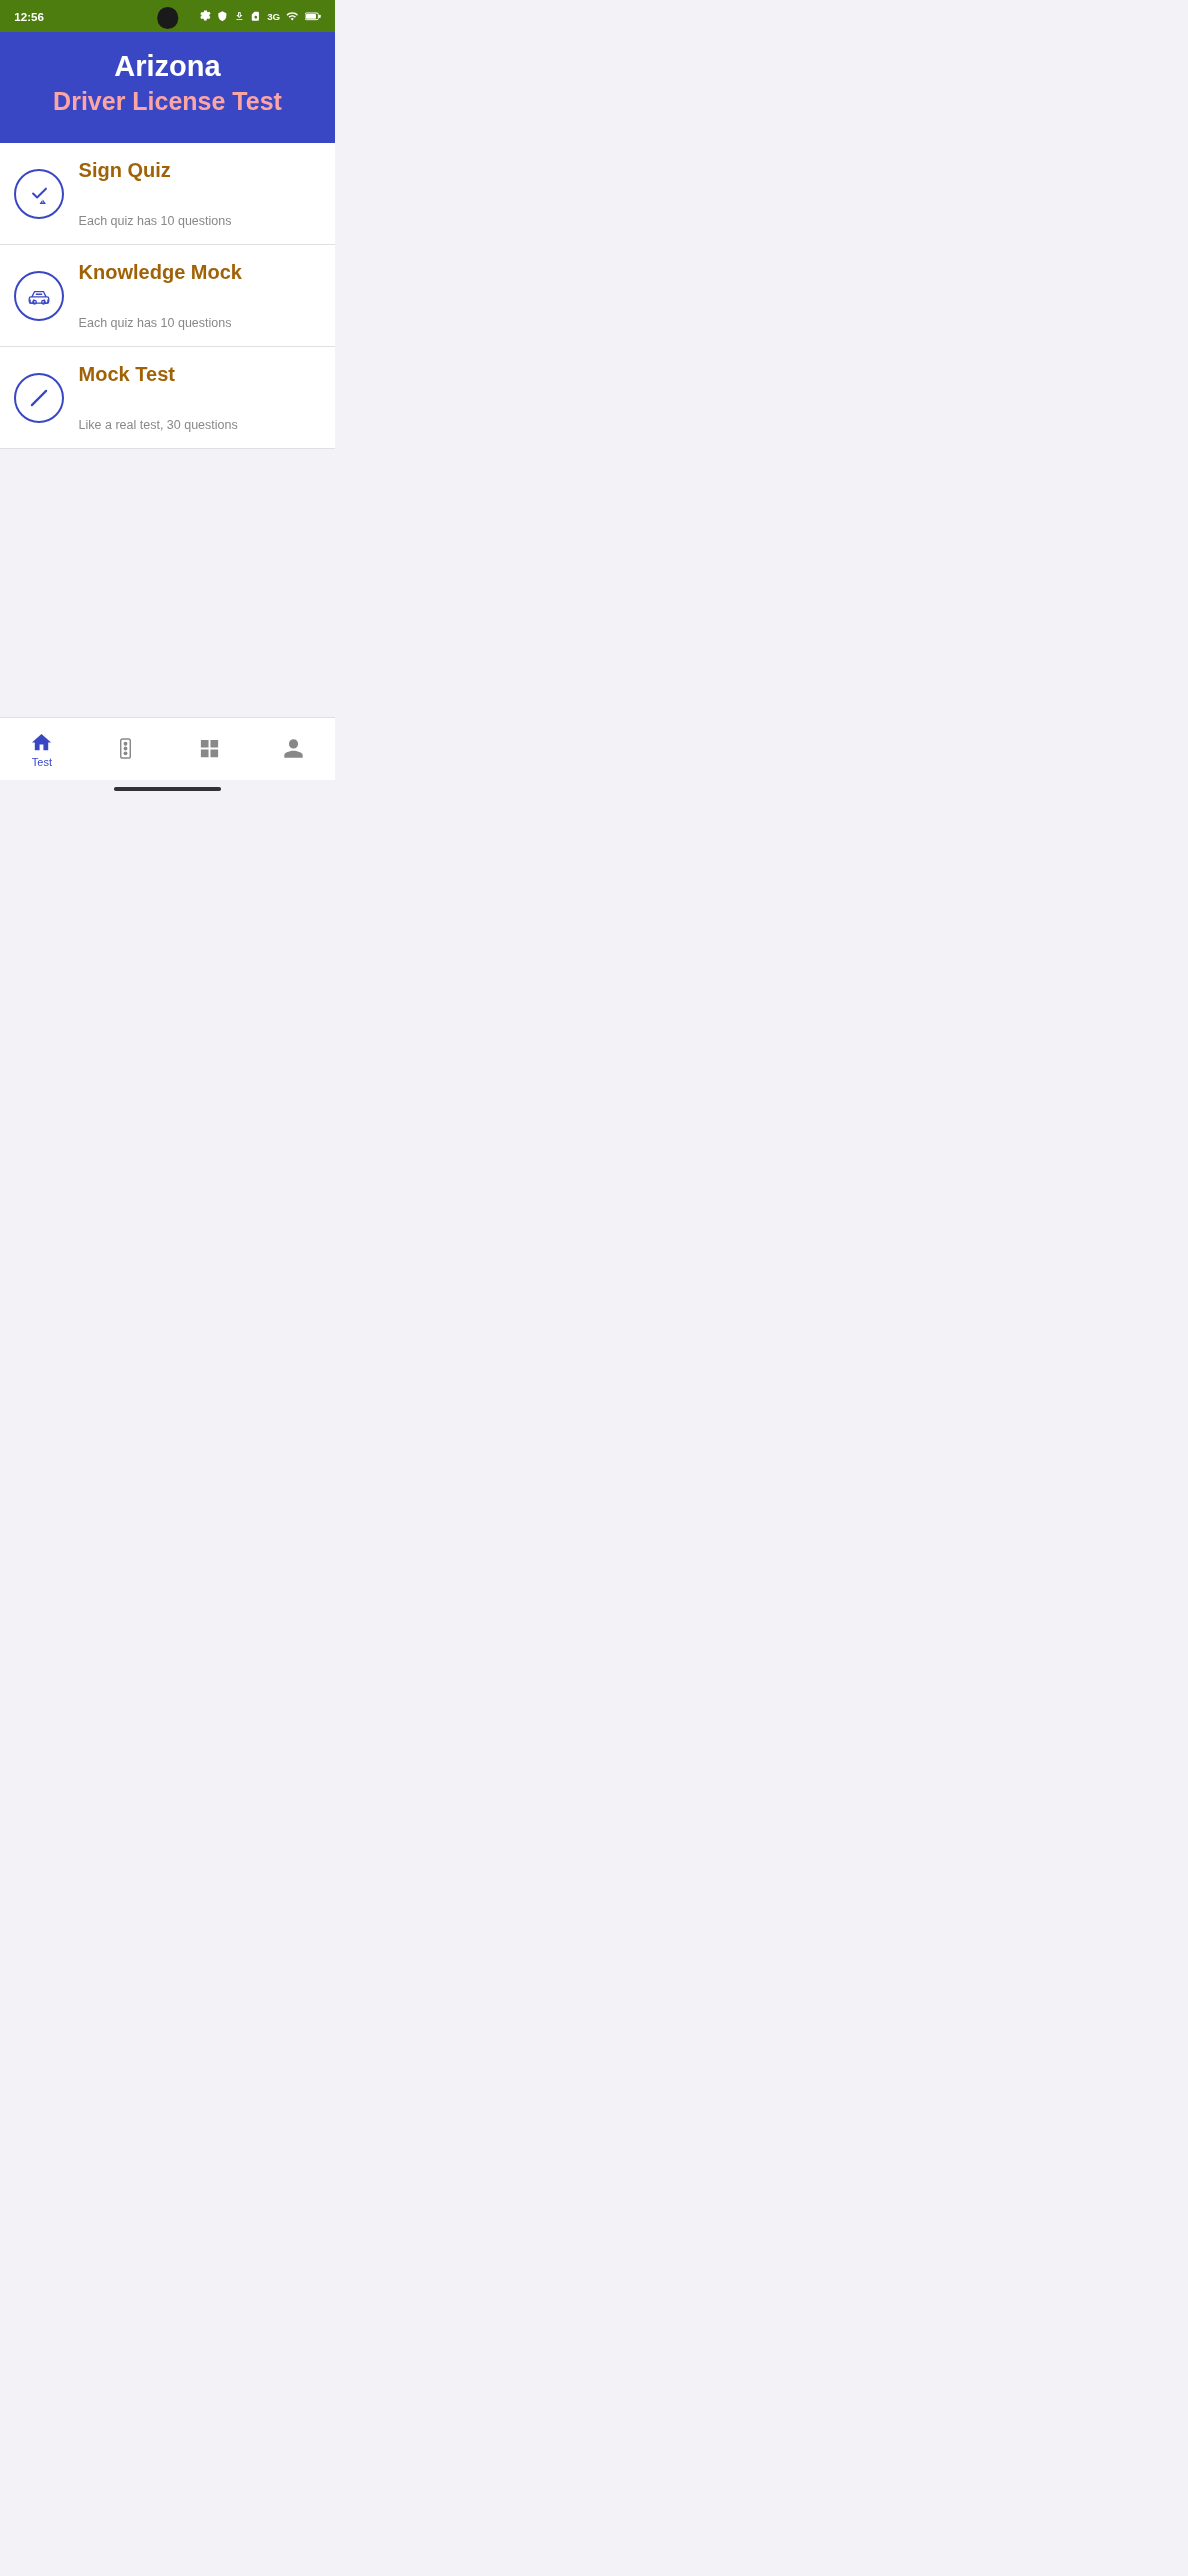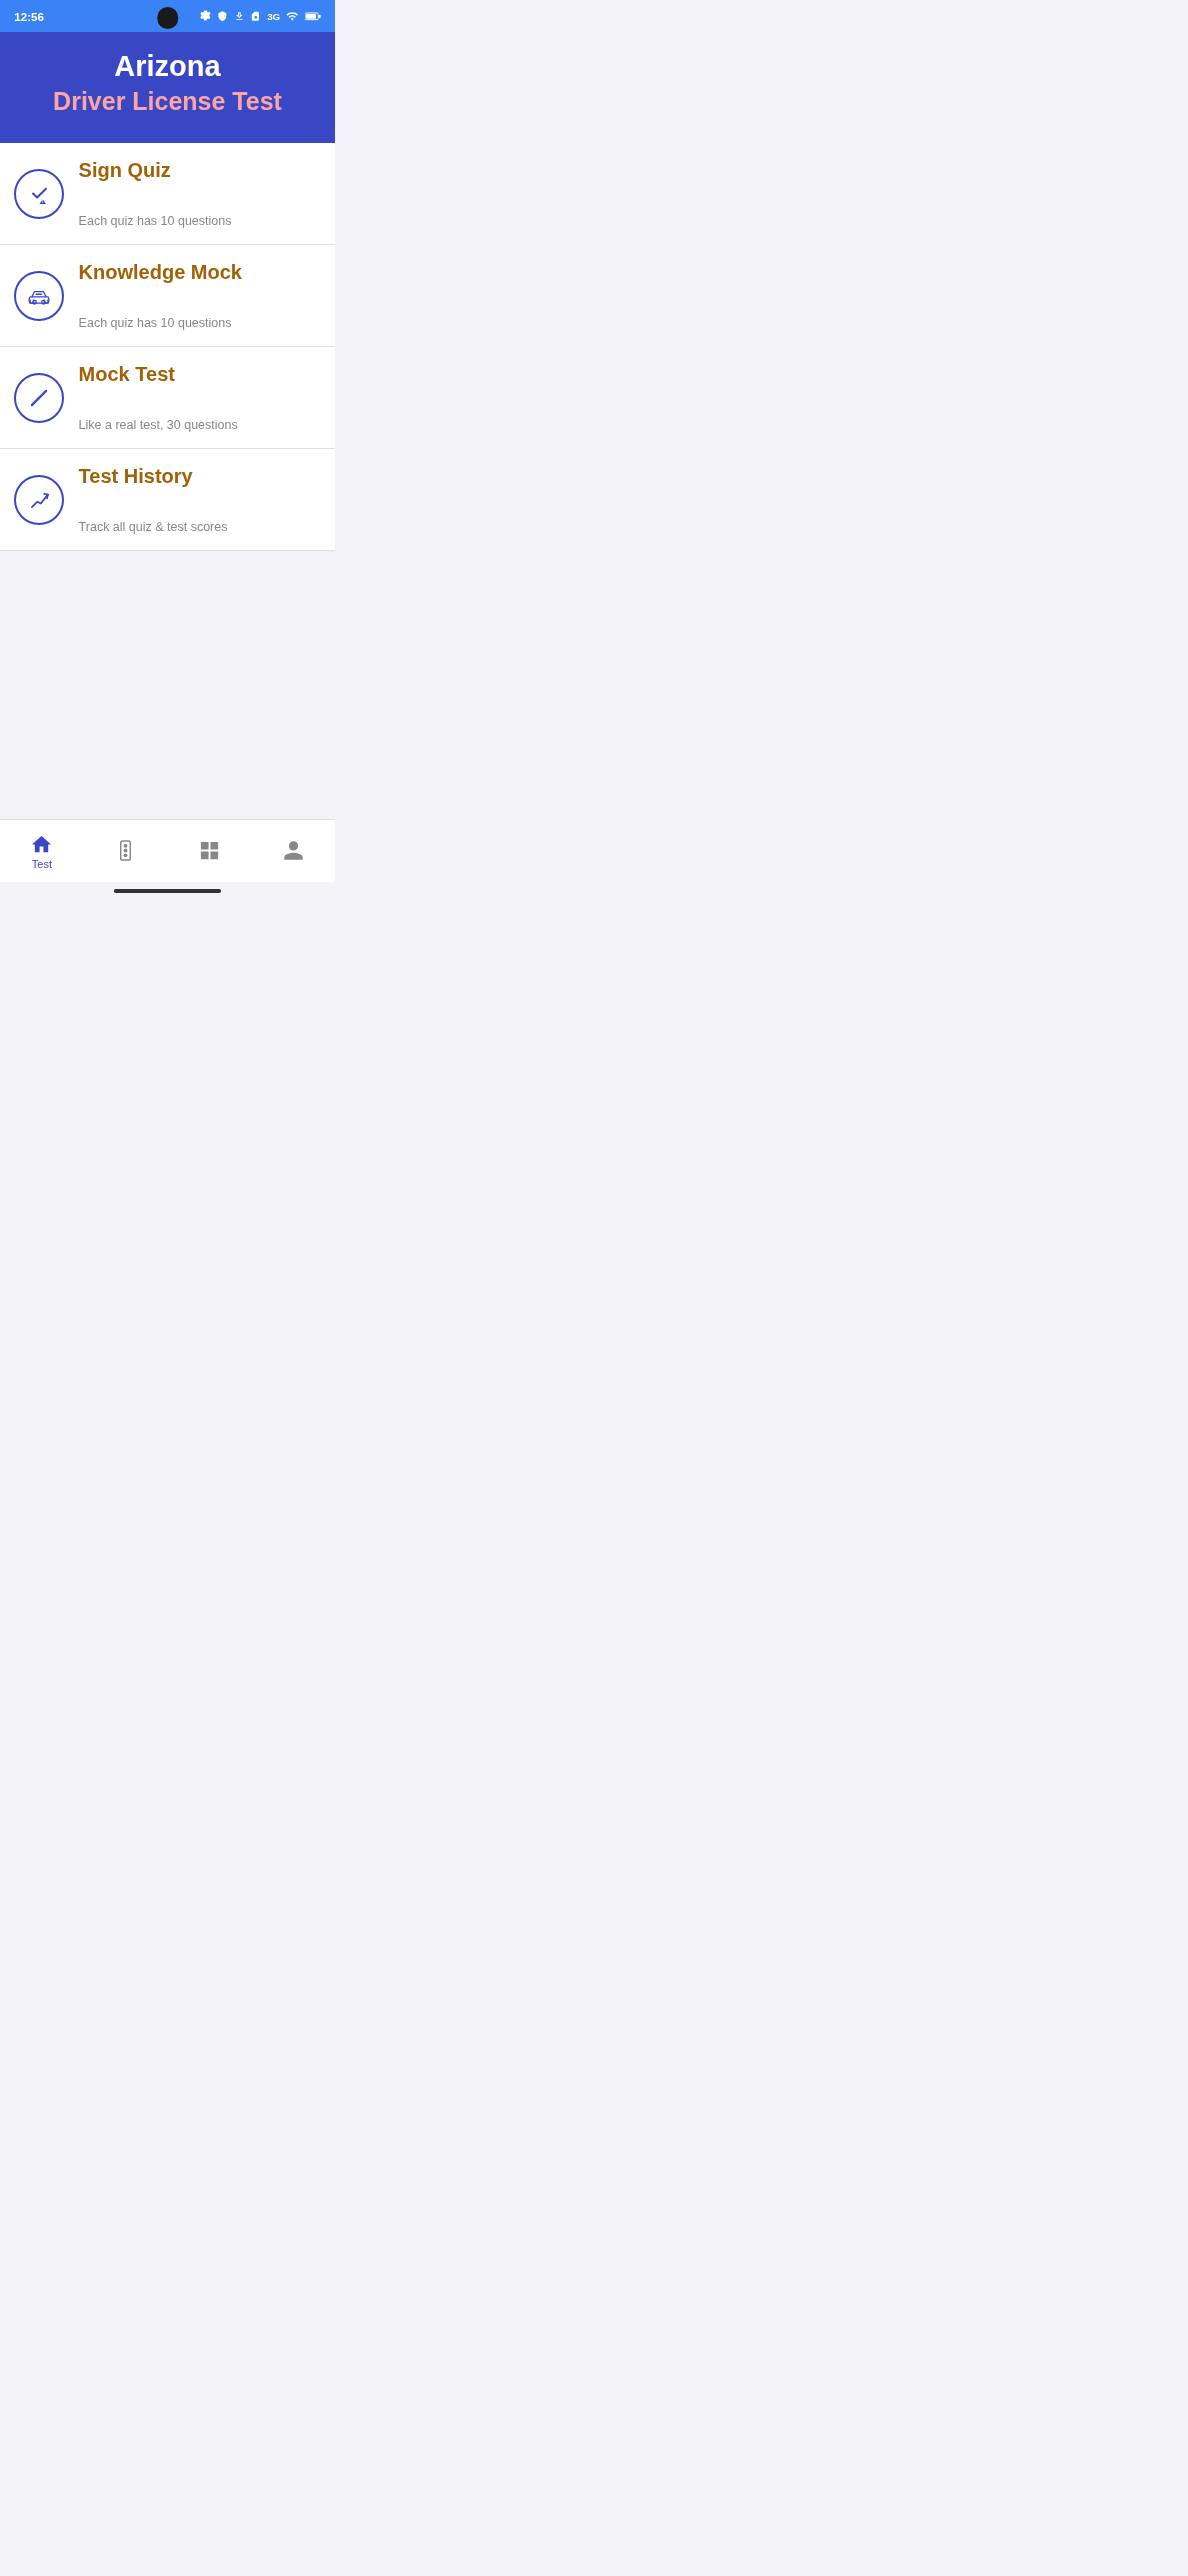--- a/index.html
+++ b/index.html
@@ -161,21 +161,21 @@
     .home-indicator-bar {
       width: 107px;
       height: 3.6px;
       background: #333;
       border-radius: 1.8px;
     }
   </style>
 </head>
 <body>
 
-<div style="position:relative; background:#3b82f6; height:32px; display:flex; align-items:center; justify-content:space-between; padding:0 14.3px;">
+<div style="position:relative; background:#4d7c0f; height:32px; display:flex; align-items:center; justify-content:space-between; padding:0 14.3px;">
   <div class="camera-notch"></div>
   <span style="color:white;font-size:11.6px;font-weight:600;">12:56</span>
   <div style="display:flex;align-items:center;gap:6px;">
 
     <svg width="12.5" height="12.5" viewBox="0 0 24 24" fill="white">
         <path d="M12 15a3 3 0 100-6 3 3 0 000 6zm7.94-4.07a8.1 8.1 0 00.08-1 7.5 7.5 0 00-.08-.93l2.03-1.58a.5.5 0 00.12-.63l-1.92-3.32a.5.5 0 00-.61-.22l-2.4.96a7.36 7.36 0 00-1.6-.93l-.36-2.54A.484.484 0 0014 1h-4a.484.484 0 00-.48.41l-.36 2.54a7.41 7.41 0 00-1.6.93l-2.4-.96a.488.488 0 00-.61.22L2.63 7.46a.485.485 0 00.12.63l2.03 1.58a7.3 7.3 0 00-.09.93c0 .31.02.63.08.93L2.74 13.1a.5.5 0 00-.12.63l1.92 3.32c.12.22.37.3.61.22l2.4-.96c.5.36 1.03.67 1.6.93l.36 2.54c.06.28.31.48.59.48h4c.28 0 .53-.2.59-.47l.36-2.54a7.41 7.41 0 001.6-.93l2.4.96c.24.09.49 0 .61-.22l1.92-3.32a.5.5 0 00-.12-.63l-2.01-1.57z"></path>
       </svg>
 
     <svg width="10.7" height="12.5" viewBox="0 0 24 24" fill="white">
         <path d="M12 1L3 5v6c0 5.55 3.84 10.74 9 12 5.16-1.26 9-6.45 9-12V5l-9-4z"></path>
@@ -251,34 +251,20 @@
 
         <line x1="10" y1="26" x2="26" y2="10" stroke="#3a47c5" stroke-width="2.5" stroke-linecap="round"></line>
       </svg>
     </div>
     <div class="menu-text-block">
       <div class="menu-item-title">Mock Test</div>
       <div class="menu-item-subtitle">Like a real test, 30 questions</div>
     </div>
   </div>
 
-  <div class="menu-item">
-    <div class="menu-icon-circle">
-      <svg width="32" height="32" viewBox="0 0 36 36" fill="none">
-
-        <polyline points="10,26 16,20 20,22 28,12" stroke="#3a47c5" stroke-width="2" stroke-linecap="round" stroke-linejoin="round" fill="none"></polyline>
-
-        <polyline points="24,11 28,12 27,16" stroke="#3a47c5" stroke-width="2" stroke-linecap="round" stroke-linejoin="round" fill="none"></polyline>
-      </svg>
-    </div>
-    <div class="menu-text-block">
-      <div class="menu-item-title">Test History</div>
-      <div class="menu-item-subtitle">Track all quiz &amp; test scores</div>
-    </div>
-  </div>
 
 </div>
 
 <div class="empty-area"></div>
 
 <div class="bottom-nav">
 
   <div class="nav-item active">
     <div class="nav-icon">
       <svg width="23" height="23" viewBox="0 0 24 24" fill="#3a47c5">

